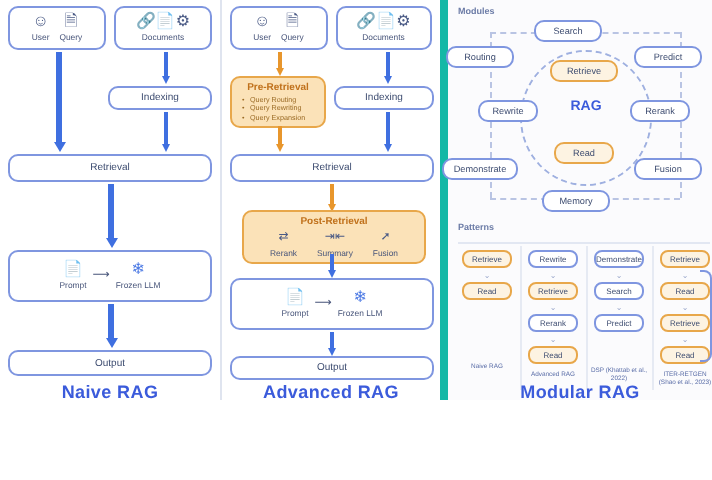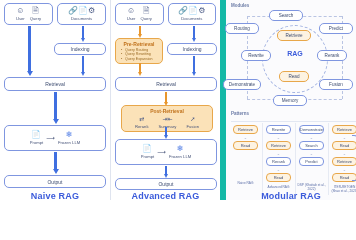--- a/index.html
+++ b/index.html
@@ -8,21 +8,21 @@
     background:#ffffff;
     font-family:"Liberation Sans","DejaVu Sans",sans-serif;
     color:#33415c;
   }
   .figure{position:relative;width:356px;height:200px;display:flex;gap:0;}
 
   
   .panel{position:relative;box-sizing:border-box;height:200px;}
   .panel.p1{width:110px;padding:3px 4px 0 4px;}
   .panel.p2{width:110px;padding:3px 4px 0 4px;border-left:1px solid #dfe4ef;}
-  .panel.p3{width:136px;padding:3px 3px 0 3px;border-left:6px solid #14b8a6;background:#fbfbfd;}
+  .panel.p3{width:136px;padding:3px 3px 0 3px;border-left:4px solid #14b8a6;background:#fbfbfd;}
 
   .panel-title{
     position:absolute;bottom:-1px;left:0;width:100%;
     text-align:center;font-size:9px;font-weight:bold;color:#3b5bdb;
     letter-spacing:.2px;
   }
 
   
   .box{
     box-sizing:border-box;

